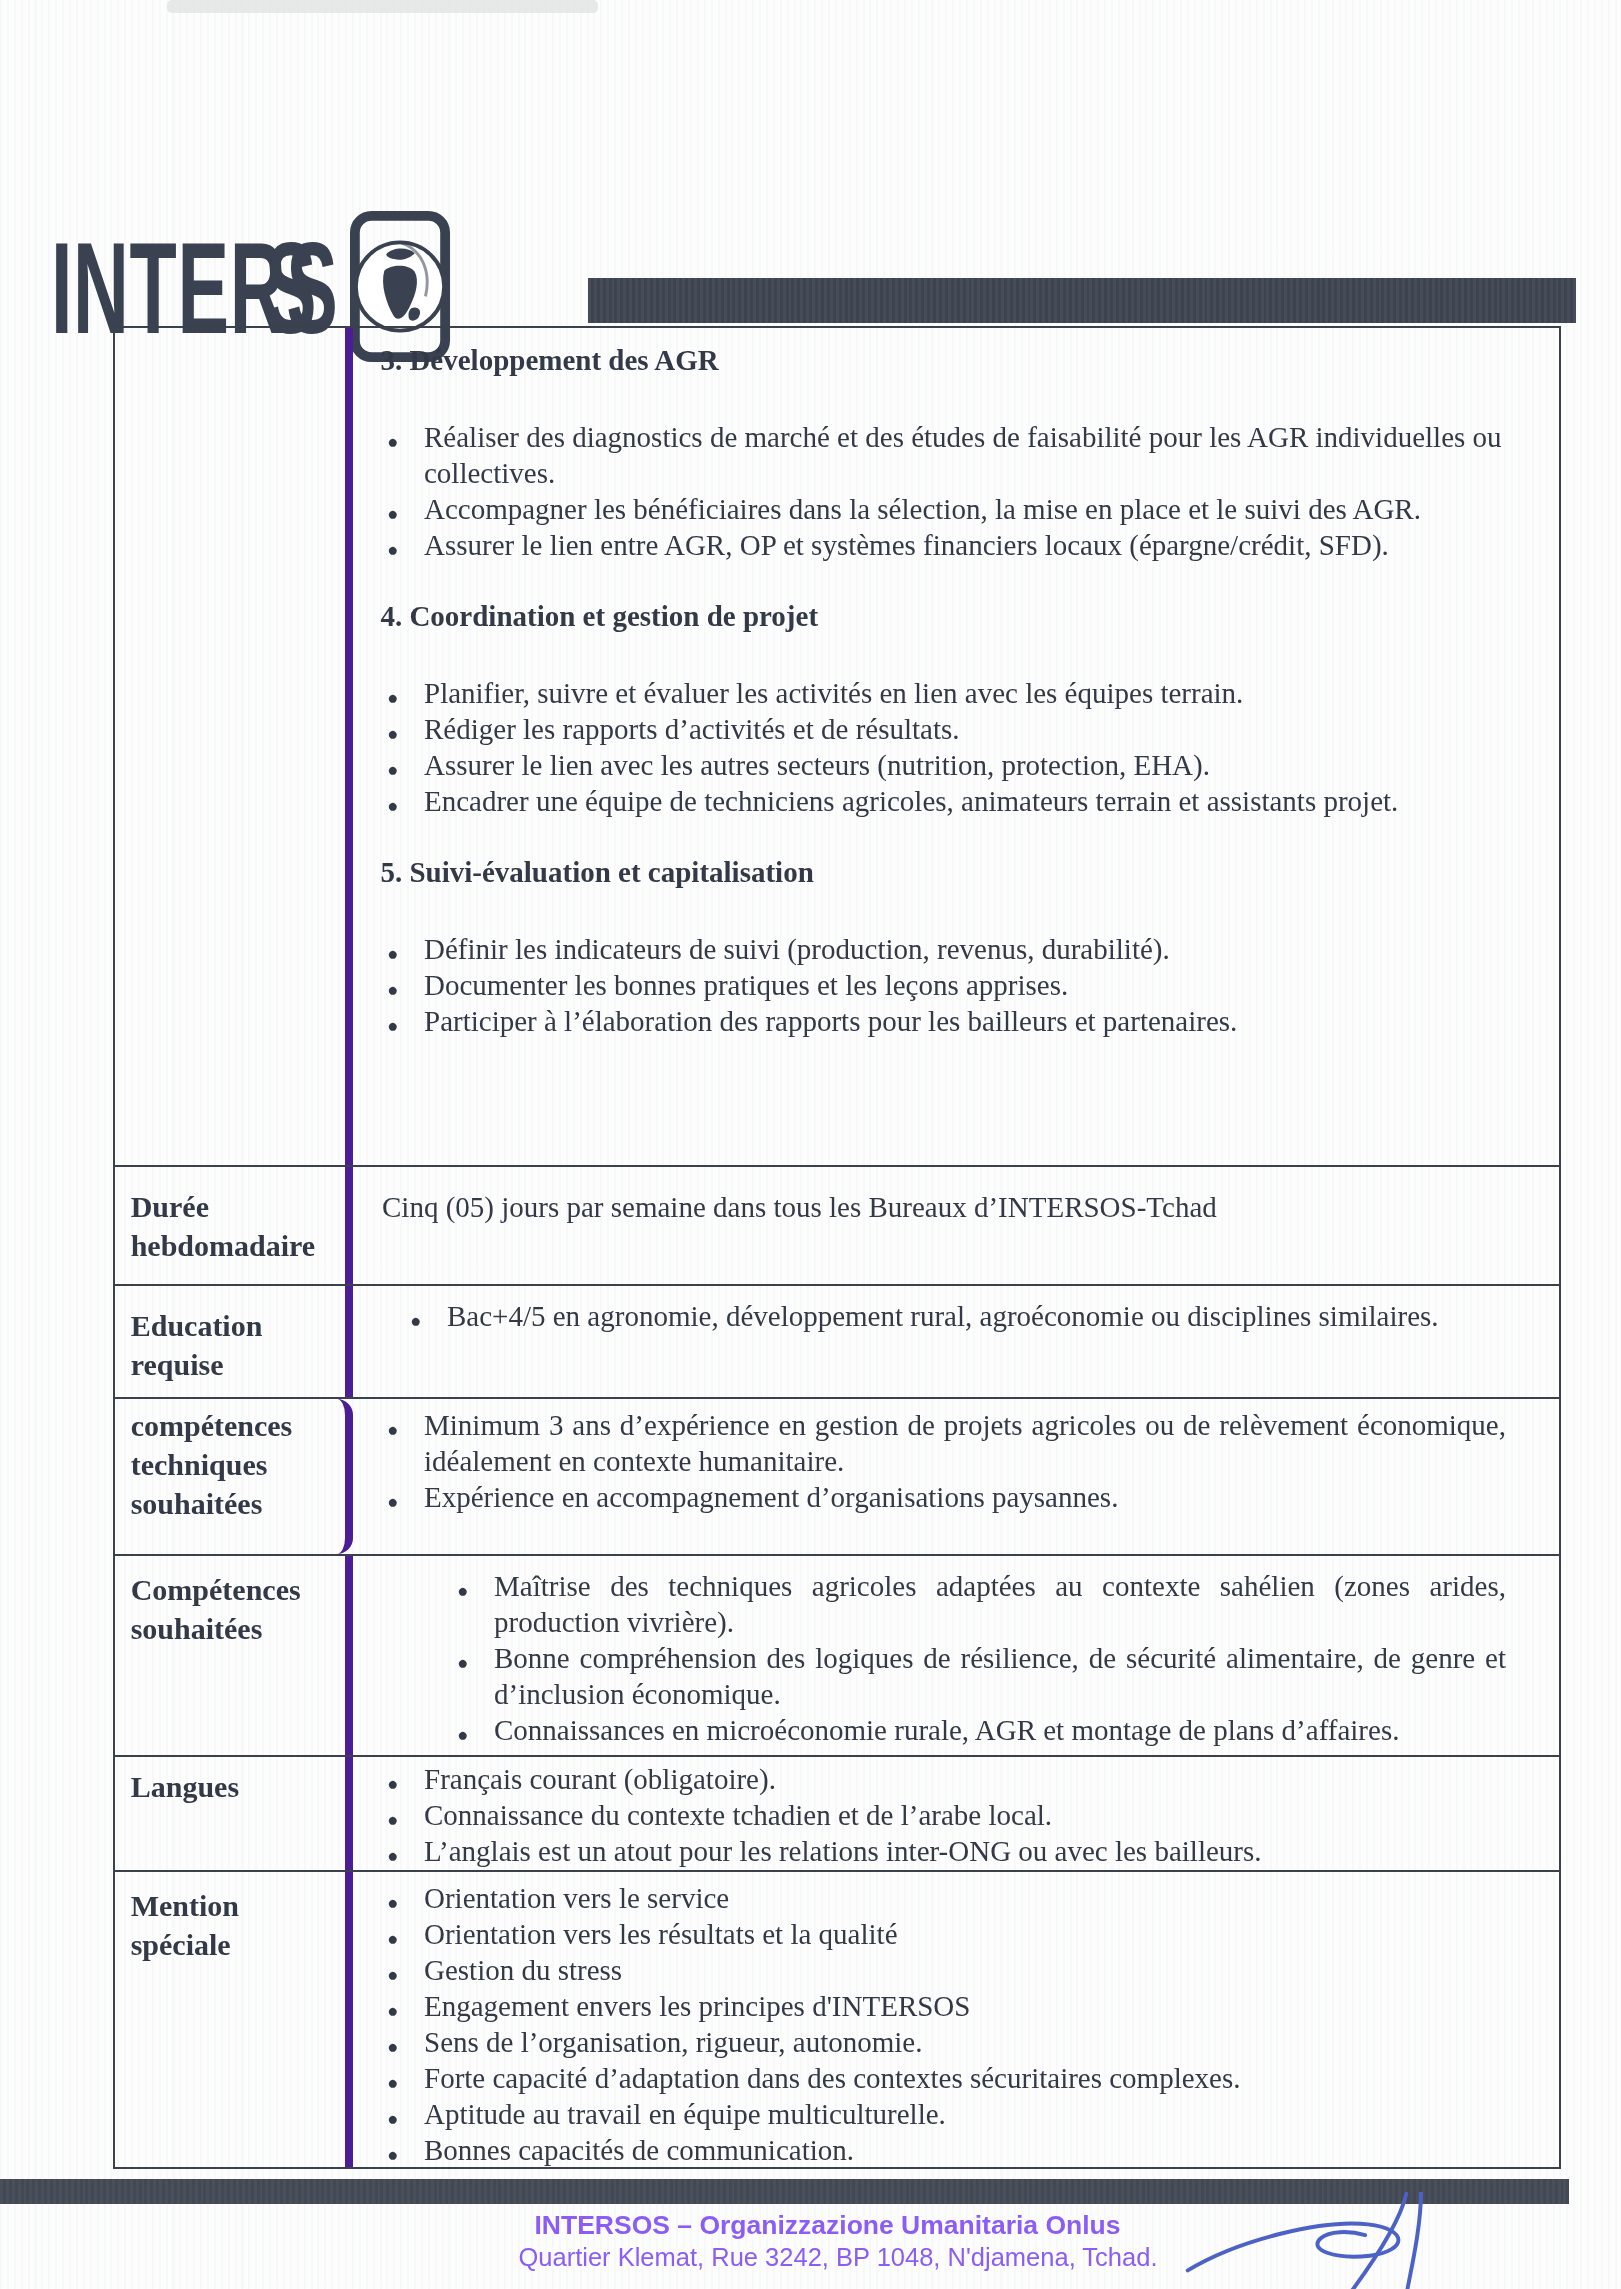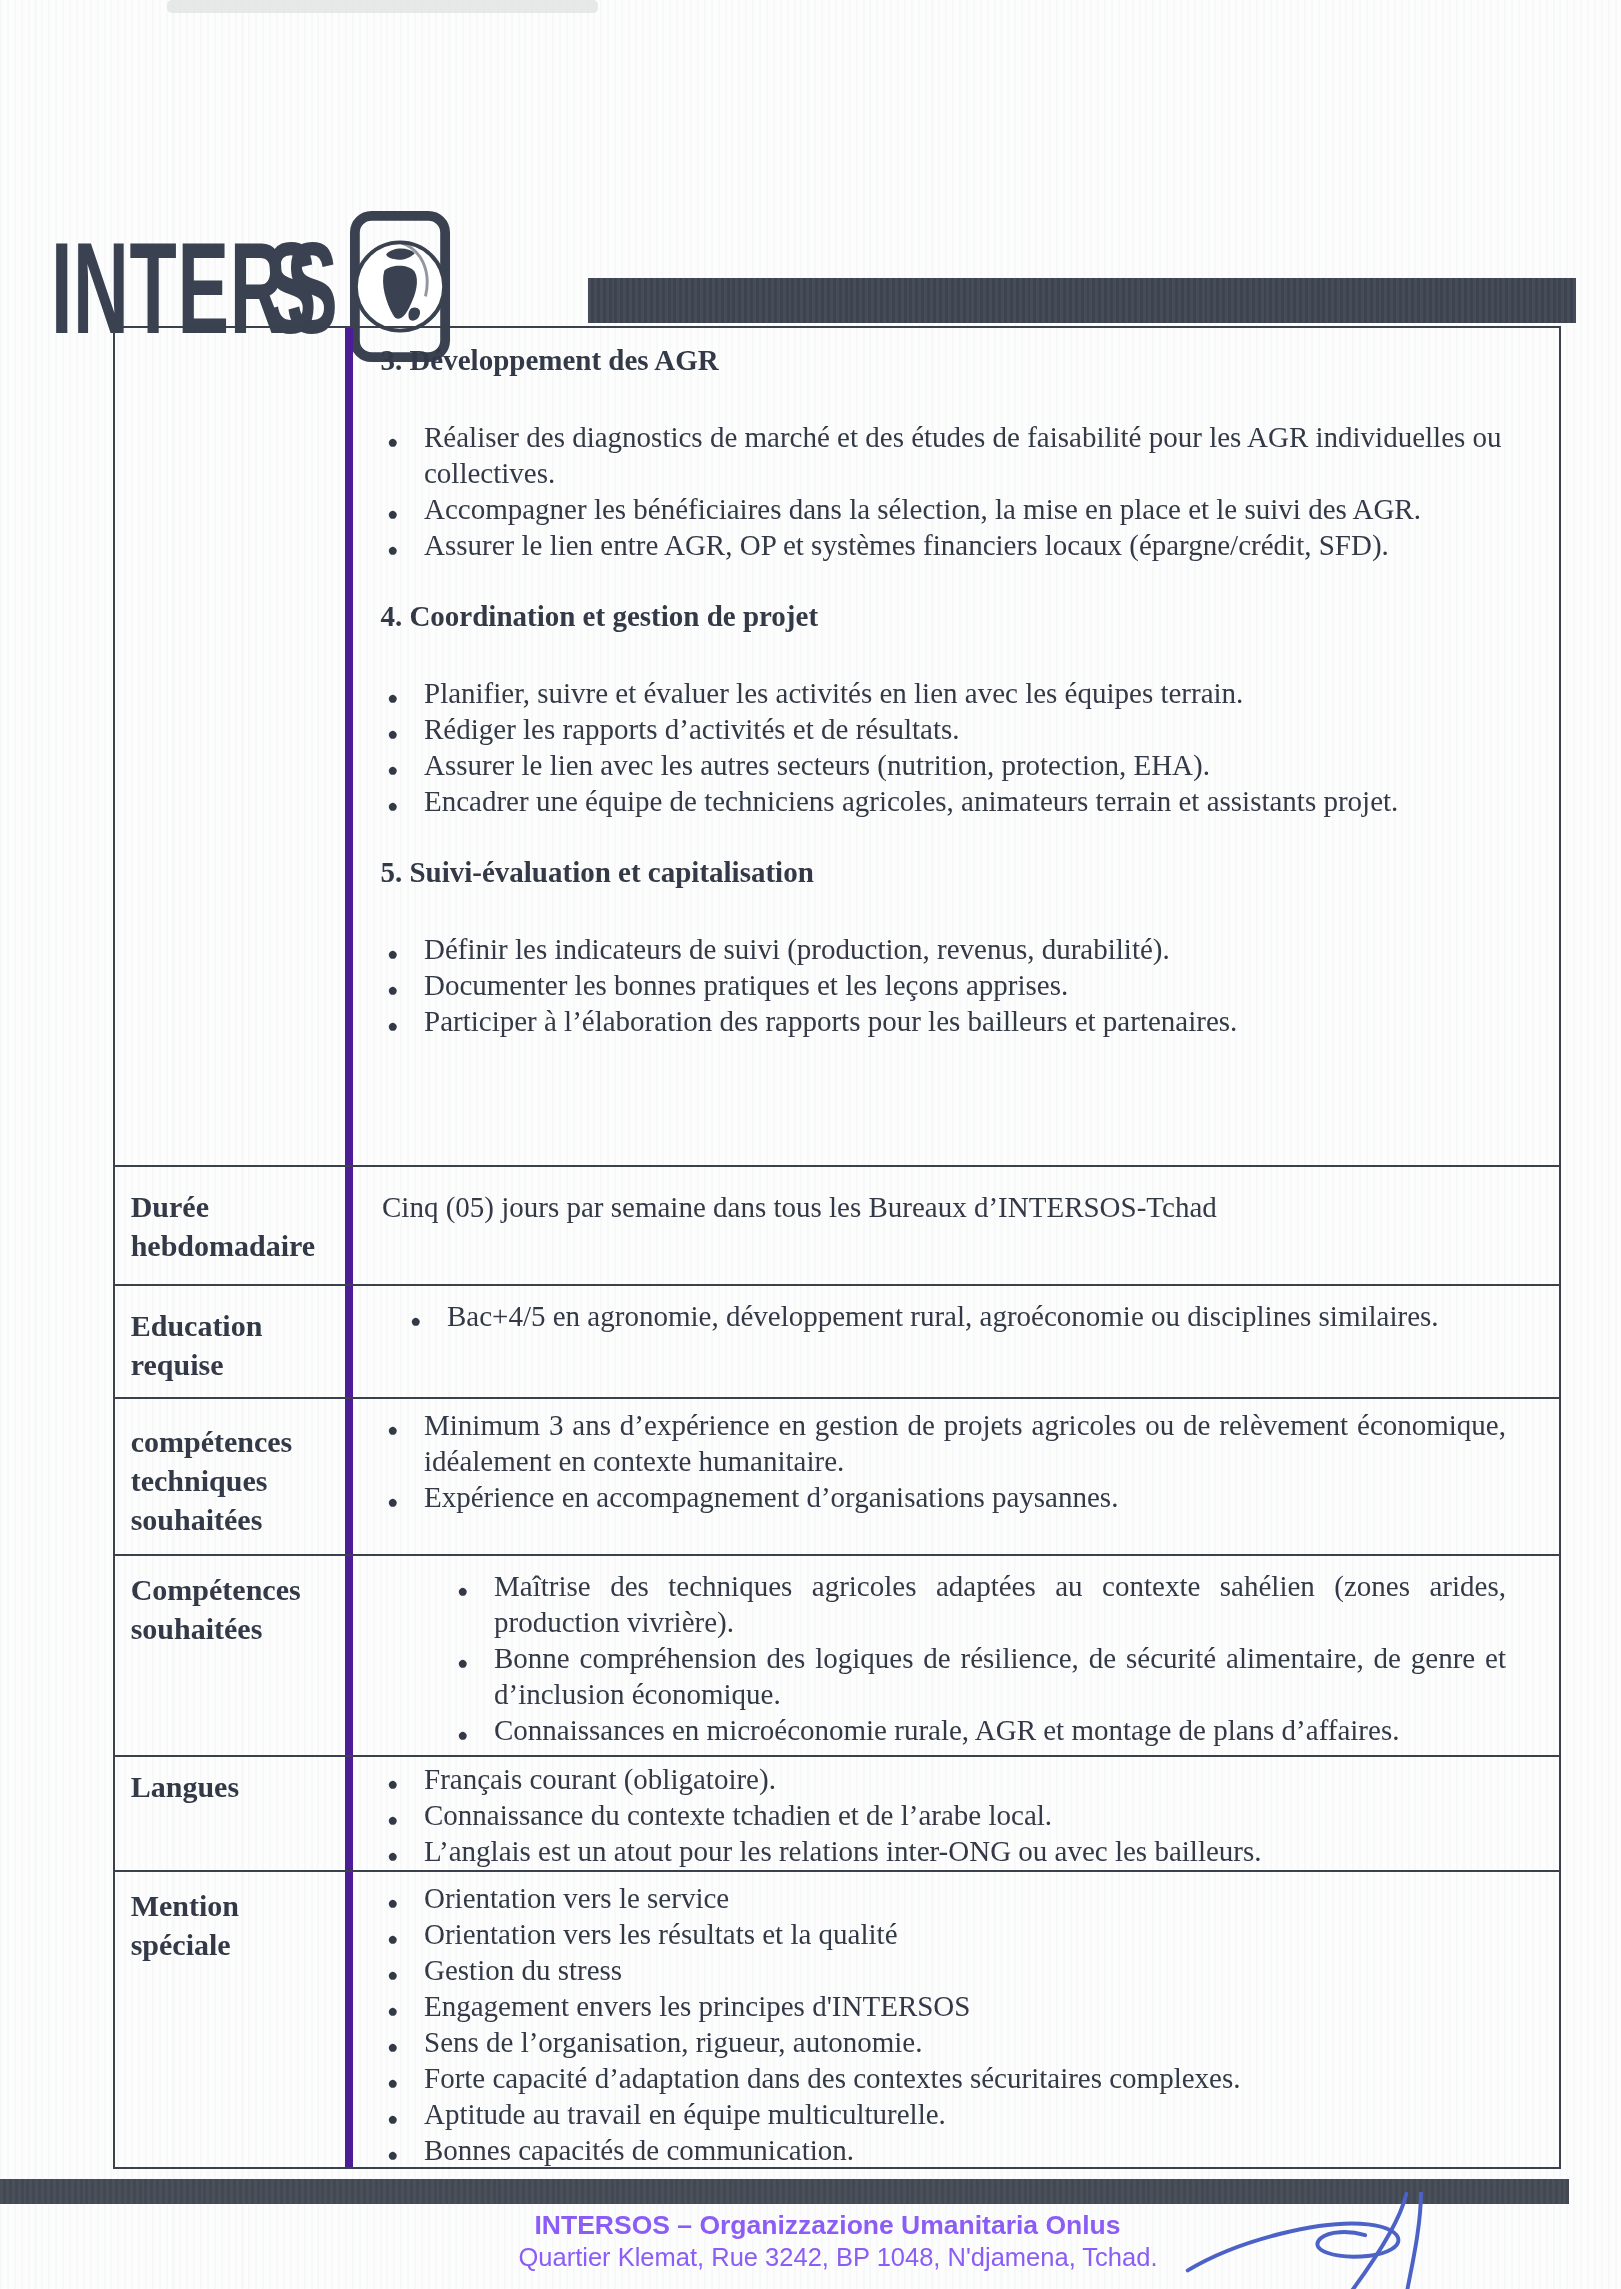--- a/index.html
+++ b/index.html
@@ -130,21 +130,21 @@
     <div class="trow" style="height:111px;">
       <div class="c1">Education requise</div>
       <div class="c2 pt12">
         <ul class="blist just">
           <li>Bac+4/5 en agronomie, développement rural, agroéconomie ou disciplines similaires.</li>
         </ul>
       </div>
     </div>
 
     <div class="trow" style="height:155px;">
-      <div class="c1" style="padding-top:23px;">compétences techniques souhaitées</div>
+      <div class="c1" style="padding-top:7px;border-radius:16px;">compétences techniques souhaitées</div>
       <div class="c2 pt8">
         <ul class="blist just">
           <li>Minimum 3 ans d’expérience en gestion de projets agricoles ou de relèvement économique, idéalement en contexte humanitaire.</li>
           <li>Expérience en accompagnement d’organisations paysannes.</li>
         </ul>
       </div>
     </div>
 
     <div class="trow" style="height:199px;gap:47px;">
       <div class="c1" style="padding-top:13.7px;">Compétences souhaitées</div>

